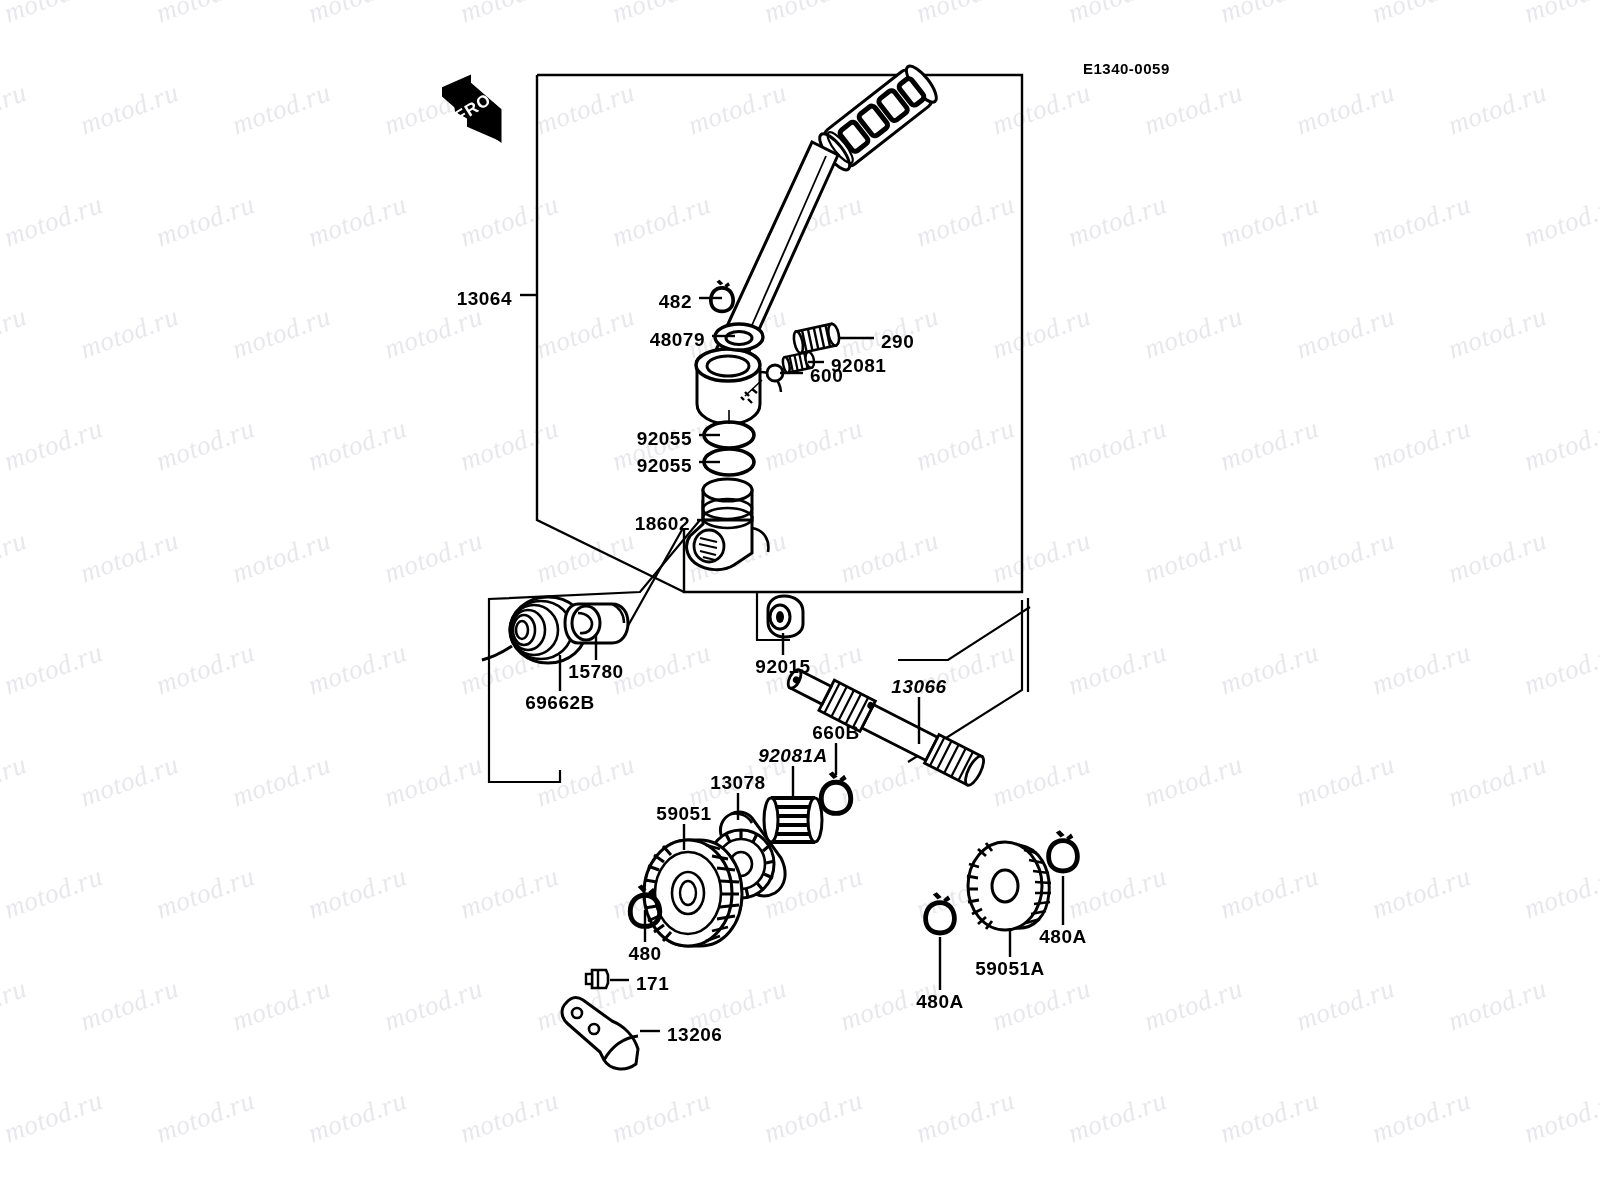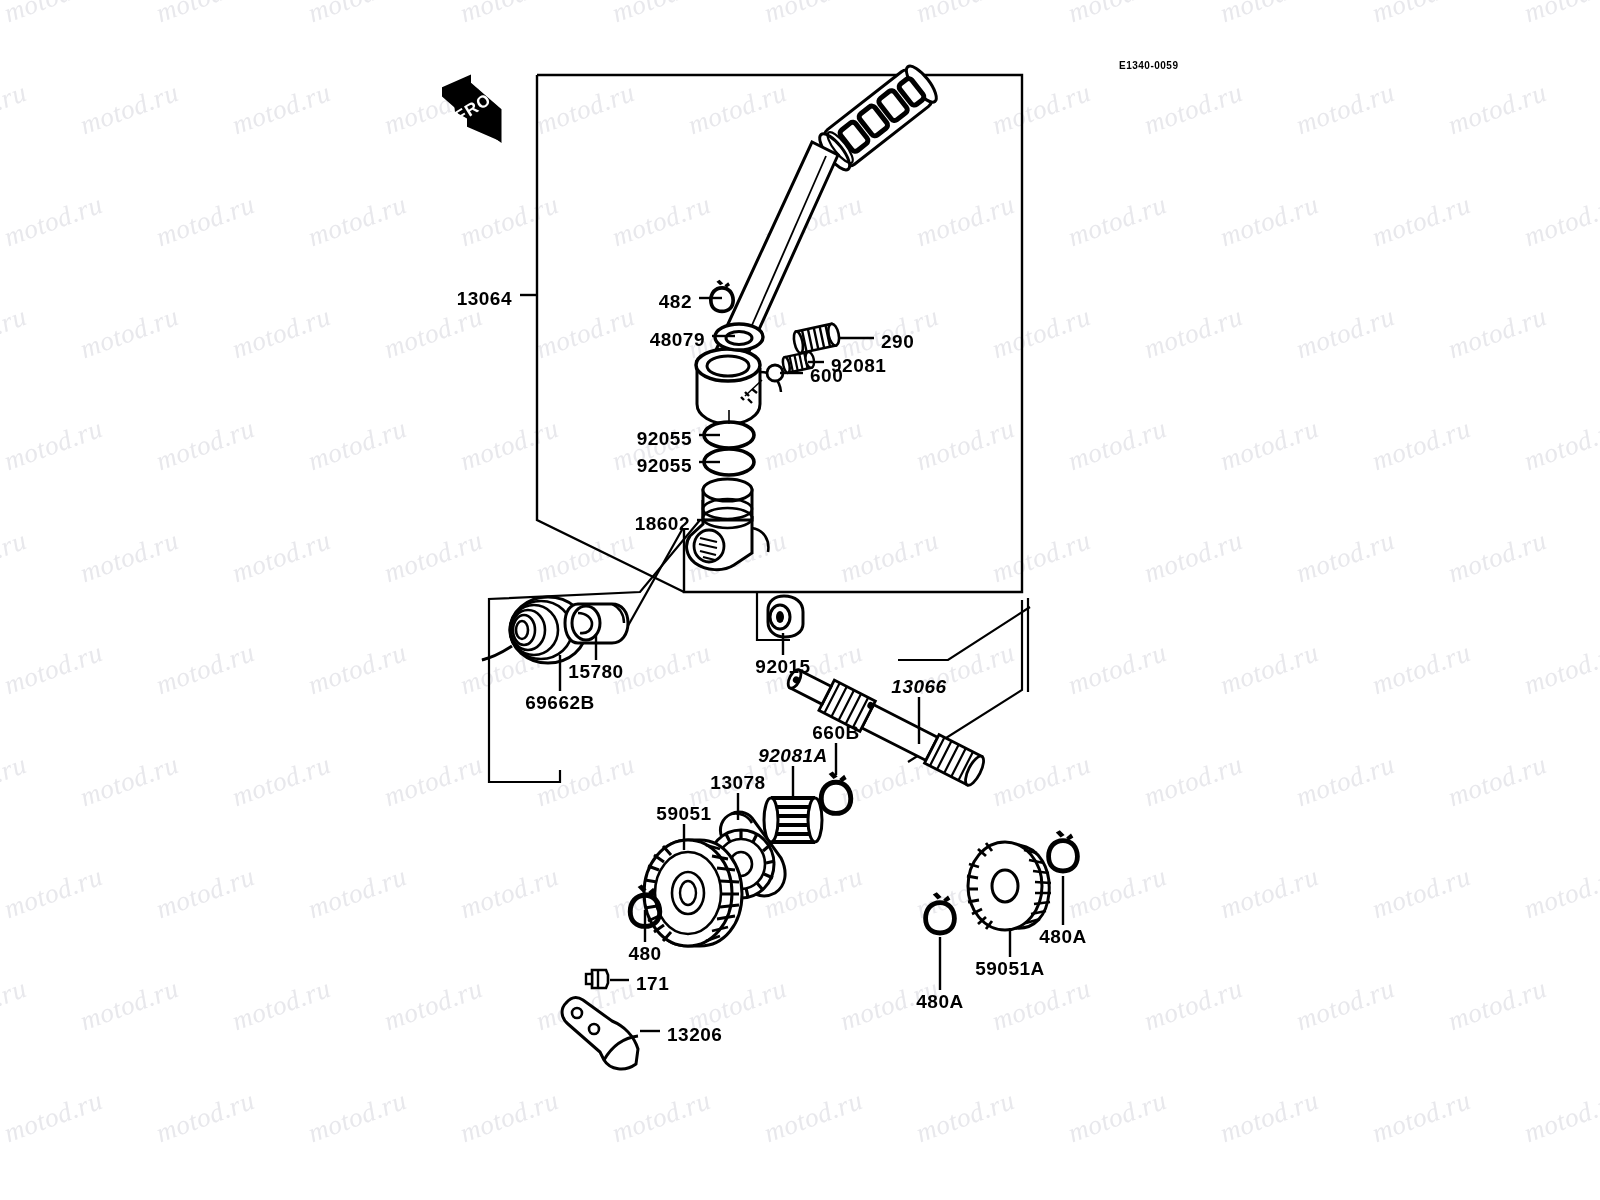--- a/index.html
+++ b/index.html
@@ -52,25 +52,24 @@
     letter-spacing: 0.5px;
     white-space: nowrap;
   }
   .lbl.r { transform: translateX(-100%); }
   .lbl.c { transform: translateX(-50%); }
   #drawing-number {
     position: absolute;
     z-index: 3;
     font-family: "Liberation Sans", sans-serif;
     font-weight: bold;
-    font-size: 10px;
+    font-size: 15px;
     letter-spacing: 0.5px;
     color: #000000;
     white-space: nowrap;
-    margin-left: 36px;
   }
   #front-badge-label {
     position: absolute;
     z-index: 4;
     font-family: "Liberation Sans", sans-serif;
     font-weight: bold;
     font-size: 17px;
     color: #ffffff;
     white-space: nowrap;
     letter-spacing: 1px;

